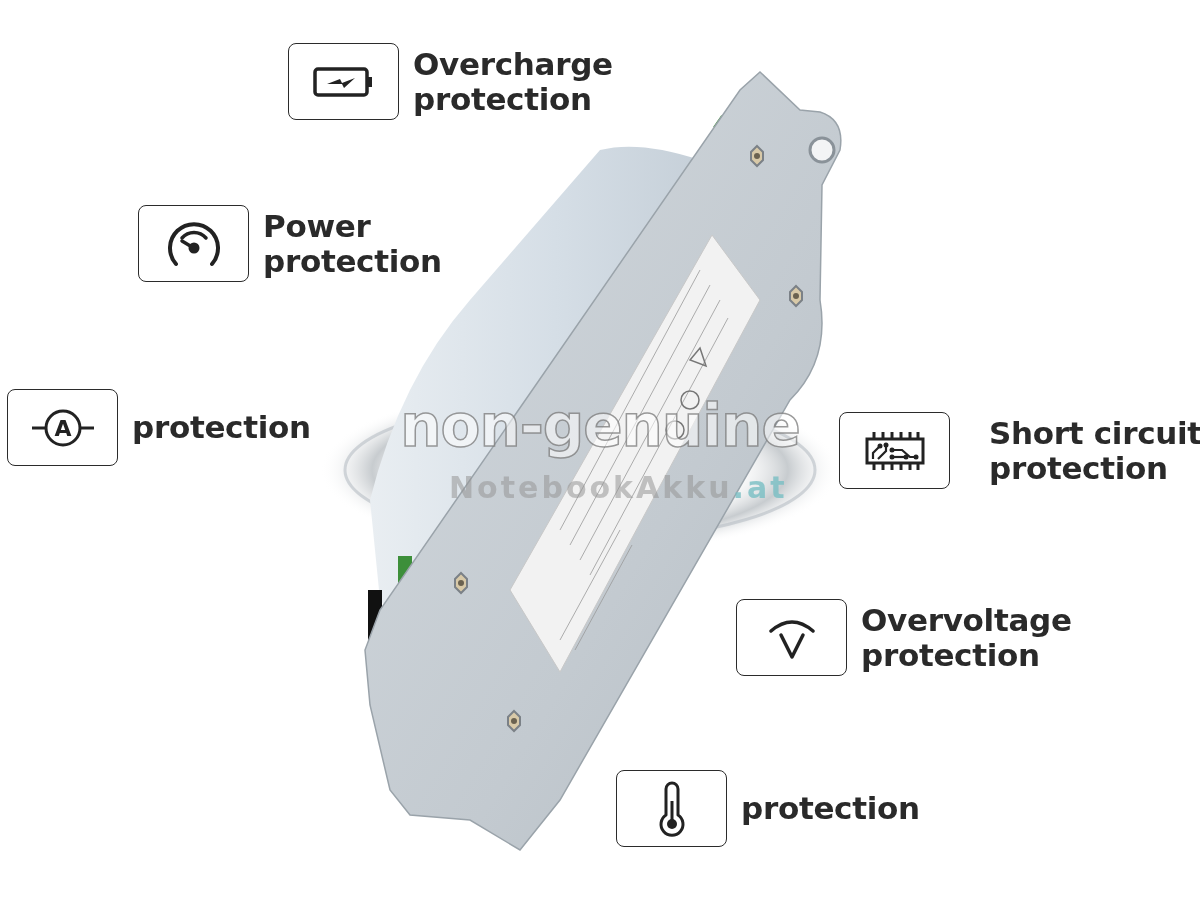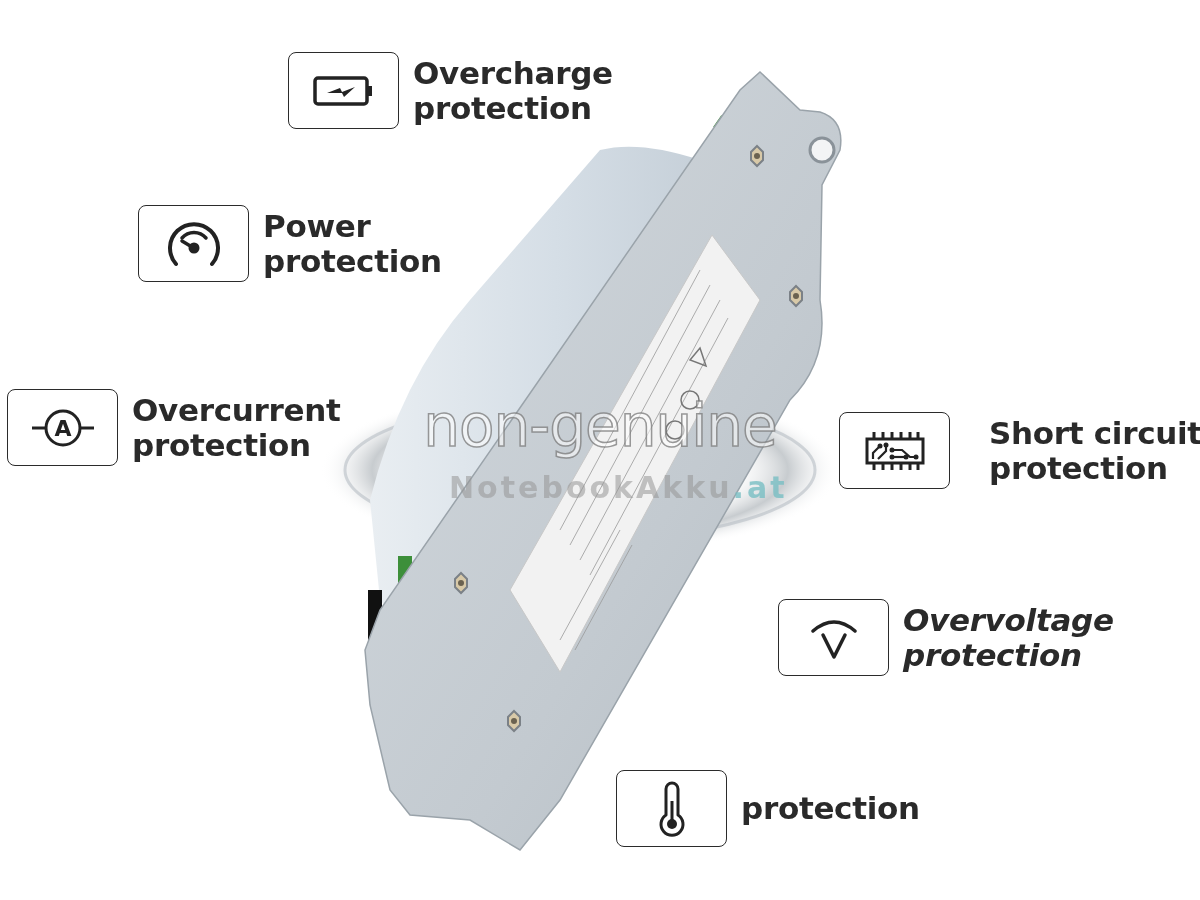--- a/index.html
+++ b/index.html
@@ -19,21 +19,21 @@
     .label {
       font-family: "DejaVu Sans", sans-serif; font-weight: bold;
       font-size: 31px; line-height: 35px; color: #2a2a2a; letter-spacing: -0.3px;
     }
     .label span { display: block; white-space: nowrap; }
 
     
     #product { position: absolute; left: 0; top: 0; width: 1200px; height: 900px; }
     .watermark {
       position: absolute; left: 400px; top: 392px; width: 400px; text-align: center;
-      font-family: "DejaVu Sans", sans-serif; font-weight: normal; font-size: 58px;
+      font-family: "DejaVu Sans", sans-serif; font-weight: bold; font-size: 58px;
       color: rgba(255,255,255,0.55); -webkit-text-stroke: 1.5px rgba(120,120,120,0.75);
       letter-spacing: -1px;
     }
     .watermark-sub {
       position: absolute; left: 428px; top: 470px;
       font-family: "DejaVu Sans", sans-serif; font-weight: bold; font-size: 30px;
       color: rgba(150,150,150,0.55); letter-spacing: 3px; margin-left: 21px;
     }
     .watermark-sub .tld { color: rgba(120,190,195,0.8); }
   </style>
@@ -96,21 +96,21 @@
     </g>
     <circle cx="690" cy="400" r="9" fill="none" stroke="#777" stroke-width="1.5"></circle>
     <circle cx="675" cy="430" r="9" fill="none" stroke="#777" stroke-width="1.5"></circle>
     <path d="M690 360 l10 -12 l6 18 z" fill="none" stroke="#777" stroke-width="1.5"></path>
   </g>
 </svg>
 
 <div class="watermark">non-genuine</div>
 <div class="watermark-sub"><span>NotebookAkku</span><span class="tld">.at</span></div>
 
-<div class="feature" style="left:288px; top:52px;justify-content:center;">
+<div class="feature" style="left:288px; top:43px;justify-content:center;">
   <div class="icon-box">
     <svg width="62" height="36" viewBox="0 0 62 36">
       <rect x="2" y="5" width="52" height="26" rx="3" fill="none" stroke="#222" stroke-width="3.5"></rect>
       <rect x="55" y="13" width="4" height="10" fill="#222"></rect>
       <path d="M14 20 L27 15 L29 19 L42 14 L31 24 L29 20 Z" fill="#222"></path>
     </svg>
   </div>
   <div class="label">
     <span>Overcharge</span>
     <span>protection</span>
@@ -136,21 +136,20 @@
 <div class="feature" style="left:7px; top:389px;">
   <div class="icon-box">
     <svg width="66" height="40" viewBox="0 0 66 40">
       <line x1="2" y1="20" x2="15" y2="20" stroke="#222" stroke-width="3"></line>
       <line x1="51" y1="20" x2="64" y2="20" stroke="#222" stroke-width="3"></line>
       <circle cx="33" cy="20" r="17" fill="none" stroke="#222" stroke-width="3"></circle>
       <text x="33" y="28" text-anchor="middle" font-family="DejaVu Sans, sans-serif" font-weight="bold" font-size="22" fill="#222">A</text>
     </svg>
   </div>
   <div class="label">
-    <span>Overcurrent</span>
     <span>protection</span>
   </div>
 </div>
 
 <div class="feature" style="left:839px; top:412px;gap:25px;">
   <div class="icon-box">
     <svg width="66" height="44" viewBox="0 0 66 44">
       <rect x="5" y="10" width="56" height="24" fill="none" stroke="#222" stroke-width="3"></rect>
       <g stroke="#222" stroke-width="3">
         <line x1="12" y1="3" x2="12" y2="10"></line>
@@ -181,21 +180,21 @@
           <circle cx="44" cy="28" r="2.5"></circle>
       </g>
     </svg>
   </div>
   <div class="label">
     <span>Short circuit</span>
     <span>protection</span>
   </div>
 </div>
 
-<div class="feature" style="left:778px; top:599px;font-style:italic;">
+<div class="feature" style="left:736px; top:599px;">
   <div class="icon-box">
     <svg width="50" height="46" viewBox="0 0 50 46">
       <path d="M4 16 Q25 -2 46 16" fill="none" stroke="#222" stroke-width="3.5" stroke-linecap="round"></path>
       <path d="M14 20 L25 42 L36 20" fill="none" stroke="#222" stroke-width="3.5" stroke-linecap="round" stroke-linejoin="round"></path>
     </svg>
   </div>
   <div class="label">
     <span>Overvoltage</span>
     <span>protection</span>
   </div>

